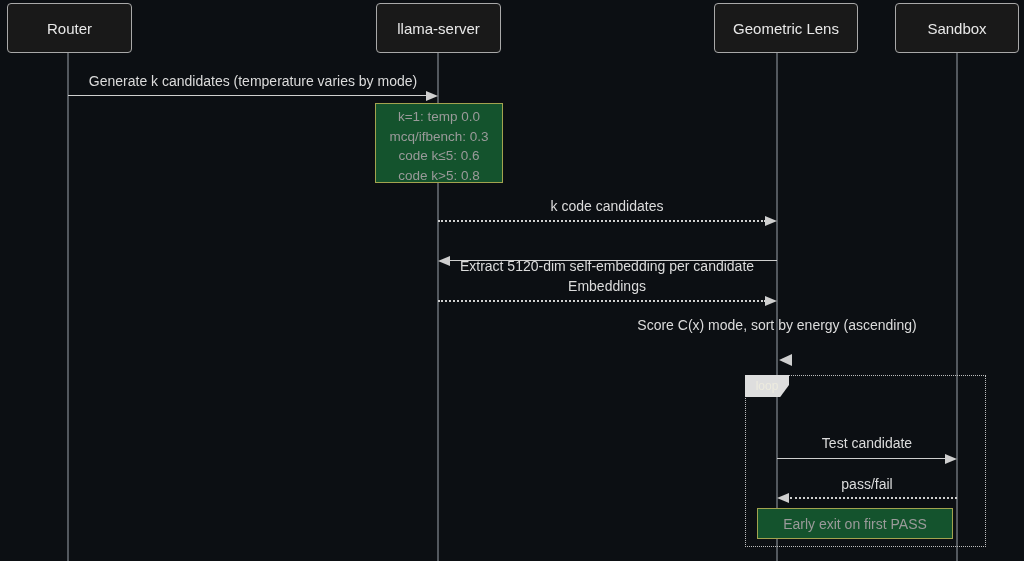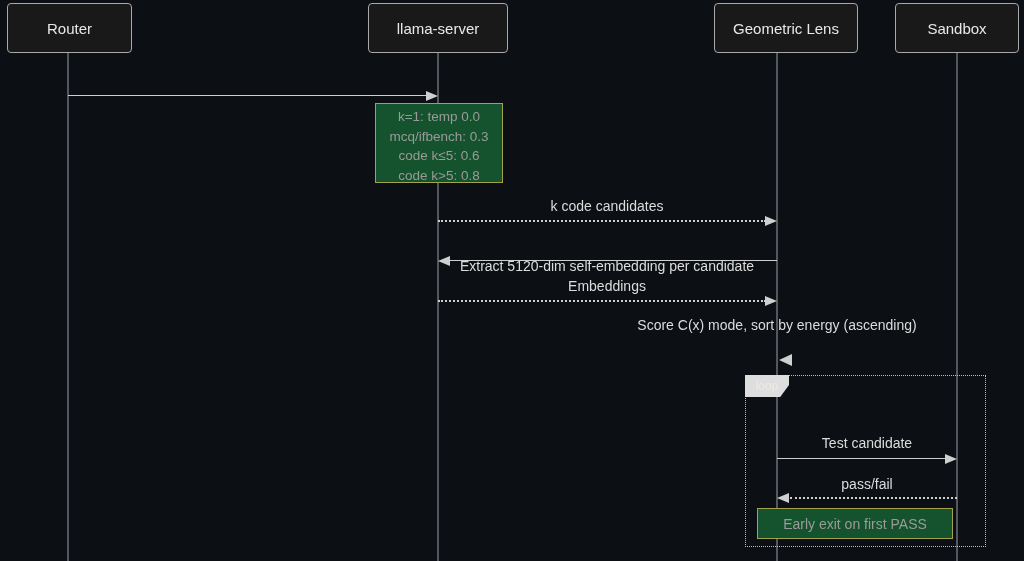--- a/index.html
+++ b/index.html
@@ -52,30 +52,31 @@
 <div class="diagram">
 
   <div class="lifeline" style="left:67px;"></div>
   <div class="lifeline" style="left:437px;"></div>
   <div class="lifeline" style="left:776px;"></div>
   <div class="lifeline" style="left:956px;"></div>
 
   <div class="participant" style="left:7px;width:125px;">
       <span>Router</span>
     </div>
-  <div class="participant" style="left:368px;width:140px;text-align:center;">
+  <div class="participant" style="left:376px;width:125px;text-align:center;">
       <span>llama-server</span>
     </div>
   <div class="participant" style="left:714px;width:144px;">
       <span>Geometric Lens</span>
     </div>
   <div class="participant" style="left:895px;width:124px;">
       <span>Sandbox</span>
     </div>
 
+  <div class="msg-label" style="left:253px;top:73px;">Generate k candidates (temperature varies by mode)</div>
   <div class="line solid" style="left:68px;top:95px;width:359px;"></div>
   <div class="arr right" style="left:426px;top:91px;"></div>
 
   <div class="note multi" style="left:375px;top:103px;width:128px;height:80px;">
     <div>k=1: temp 0.0</div>
     <div>mcq/ifbench: 0.3</div>
     <div>code k≤5: 0.6</div>
     <div>code k&gt;5: 0.8</div>
   </div>
 

